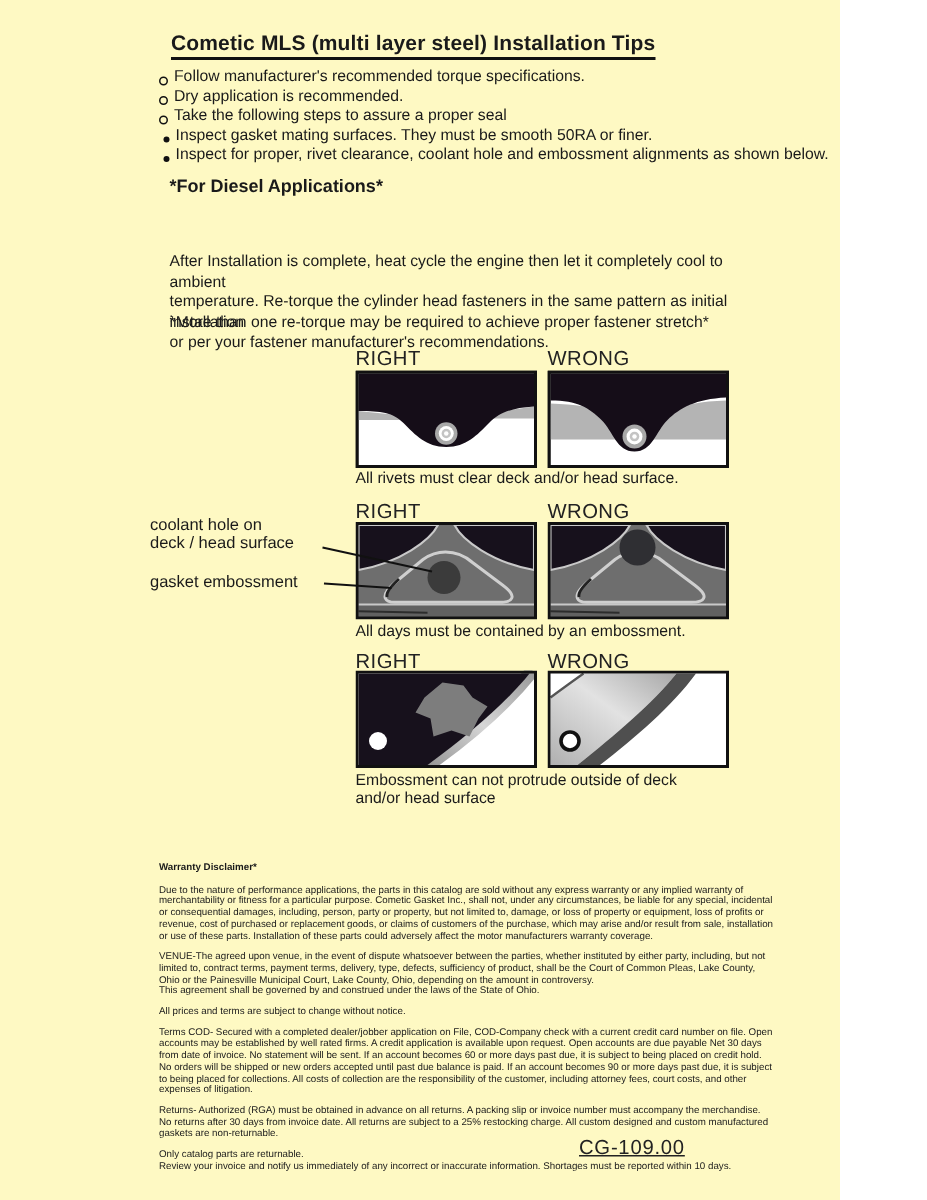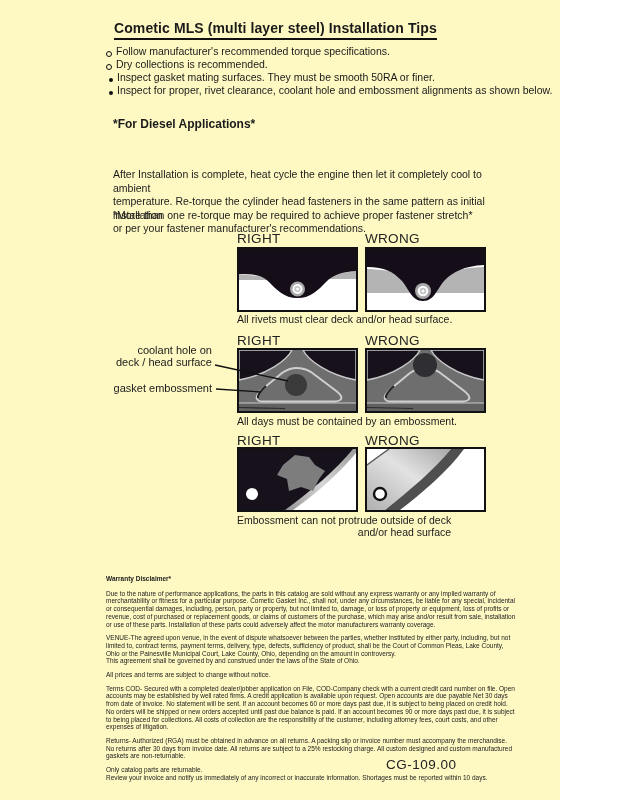--- a/index.html
+++ b/index.html
@@ -10,43 +10,47 @@
   .tips{position:absolute;left:106px;top:45px;font-size:10.5px;line-height:13px;white-space:nowrap;}
   .li{display:flex;align-items:center;}
   .li.sub{margin-left:3px;}
   .mk-o{width:4px;height:4px;border:1px solid #111;border-radius:50%;margin:4px 4px 0 0;flex:none;}
   .mk-f{width:4px;height:4px;background:#111;border-radius:50%;margin:4px 4px 0 0;flex:none;}
   .h2{position:absolute;left:113px;top:117px;margin:0;font-size:12px;font-weight:bold;}
   .para{position:absolute;left:113px;width:400px;font-size:10.5px;line-height:13.5px;white-space:pre-line;}
   .dg-header{position:absolute;width:121px;font-size:13.5px;letter-spacing:.3px;color:#222;}
   .dg{position:absolute;width:121px;height:65px;}
   .dg svg{display:block;width:121px;height:65px;}
-  .caption{position:absolute;font-size:10.5px;line-height:11.5px;white-space:pre-line;text-align:right;}
-  .sidelabel{position:absolute;width:112px;text-align:right;font-size:11px;line-height:12px;white-space:pre-line;}
+  .caption{position:absolute;font-size:10.5px;line-height:11.5px;white-space:pre-line;}
+  .sidelabel{position:absolute;width:112px;text-align:left;font-size:11px;line-height:12px;white-space:pre-line;}
   .leader{position:absolute;left:120px;top:340px;width:185px;height:62px;pointer-events:none;}
   .disclaimer{position:absolute;left:106px;top:575px;width:410px;font-size:6.5px;line-height:7.7px;}
   .disclaimer p{margin:0 0 6px 0;white-space:pre-line;}
   .disclaimer .dh{font-weight:bold;margin-bottom:7px;}
-  .footer{position:absolute;left:386px;top:757px;font-size:13.5px;letter-spacing:.5px;color:#222;}
+  .footer{position:absolute;left:386px;top:757px;font-size:13.5px;letter-spacing:.5px;color:#222;text-decoration:underline;}
 </style>
 </head>
 <body>
 
 <div class="page">
 
   <h1 class="title">Cometic MLS (multi layer steel) Installation Tips</h1>
 
   <div class="tips">
     <div class="li">
         <span class="mk-o"></span>
         <span>Follow manufacturer's recommended torque specifications.</span>
       </div>
     <div class="li">
         <span class="mk-o"></span>
-        <span>Dry collections is recommended.</span>
+        <span>Dry application is recommended.</span>
+      </div>
+    <div class="li">
+        <span class="mk-o"></span>
+        <span>Take the following steps to assure a proper seal</span>
       </div>
     <div class="li sub">
         <span class="mk-f"></span>
         <span>Inspect gasket mating surfaces.  They must be smooth 50RA or finer.</span>
       </div>
     <div class="li sub">
         <span class="mk-f"></span>
         <span>Inspect for proper, rivet clearance, coolant hole and embossment alignments as shown below.</span>
       </div>
   </div>

